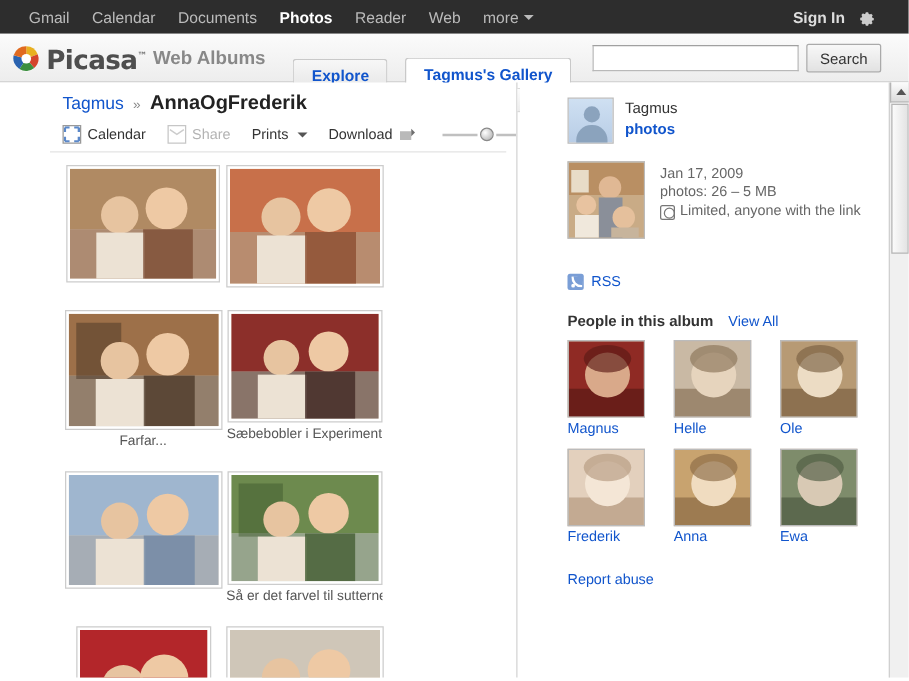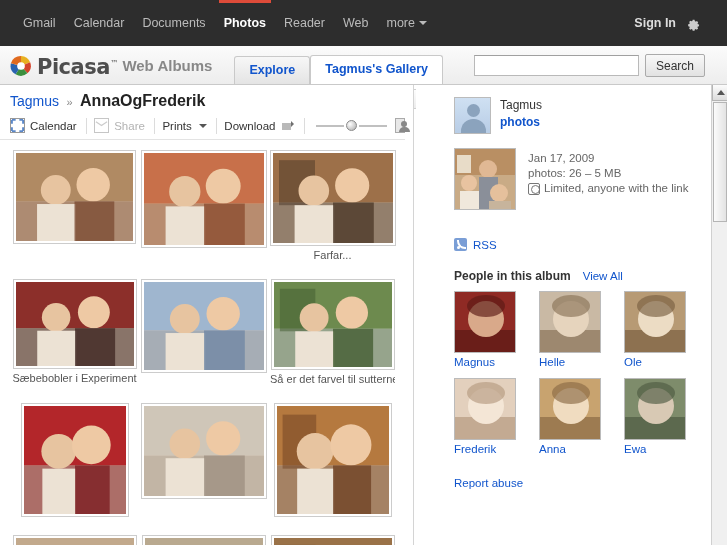--- a/index.html
+++ b/index.html
@@ -6,21 +6,21 @@
   html, body {
     margin: 0; padding: 0;
     width: 727px; height: 545px;
     overflow: hidden;
     font-family: "Liberation Sans", sans-serif;
     background: #fff;
   }
 
   
   .gbar {
-    height: 46px;
+    height: 27px;
     background: #2d2d2d;
     display: flex;
     align-items: center;
     padding: 0 8px 0 14px;
     position: relative;
   }
   .gbar-links { display: flex; align-items: center; gap: 0; }
   .gbar-link {
     color: #bbb;
     font-size: 12.5px;
@@ -106,25 +106,25 @@
   }
   .tab {
     font-size: 12.5px;
     font-weight: bold;
     color: #15c;
     padding: 6px 14px 7px 14px;
     border: 1px solid #c9c9c9;
     border-bottom: none;
     background: linear-gradient(to bottom, #f7f7f7, #e4e4e4);
     border-radius: 3px 3px 0 0;
-    margin-right: 0;
+    margin-right: 14px;
     cursor: pointer;
     line-height: 14px;
     position: relative;
-    top: 0;
+    top: 10px;
   }
   .tab.active {
     background: #fff;
     color: #15c;
     padding-bottom: 8px;
   }
   .search-area {
     margin-left: auto;
     display: flex;
     align-items: center;
@@ -156,20 +156,21 @@
   .content {
     display: flex;
     height: calc(545px - 29px - 40px);
     position: relative;
   }
   .left {
     width: 413px;
     position: relative;
     overflow: hidden;
     background: #fff;
+    padding-left: 40px;
   }
   .right {
     flex: 1;
     border-left: 1px solid #d4d4d4;
     background: #fff;
     padding: 10px 0 0 20px;
     overflow: hidden;
     position: relative;
   }
 

